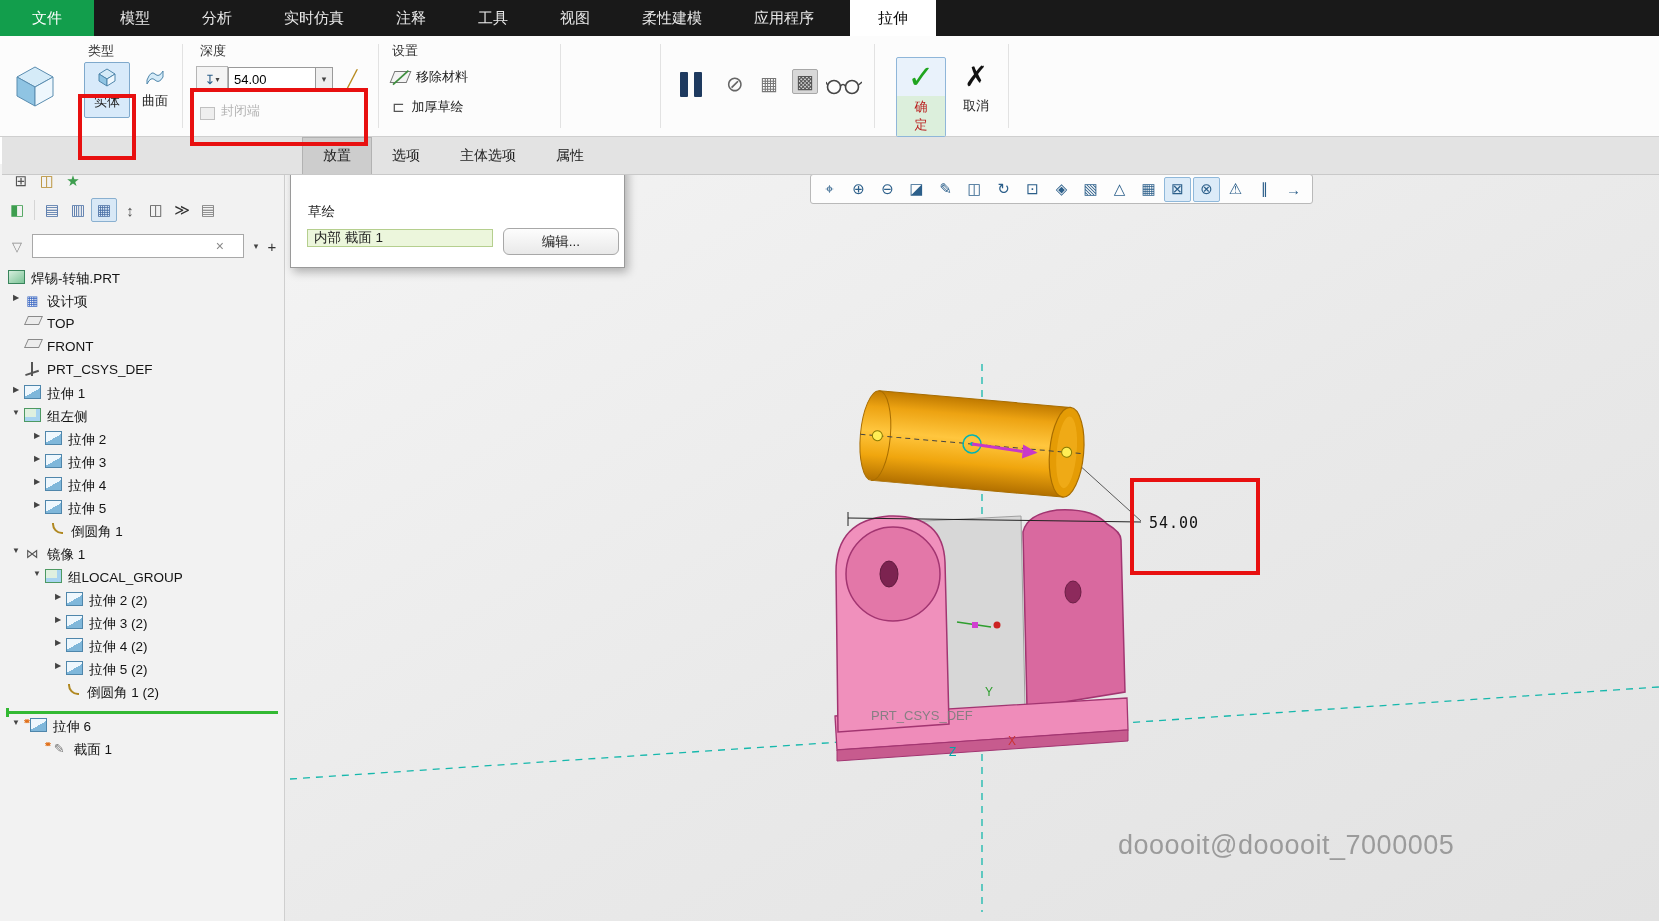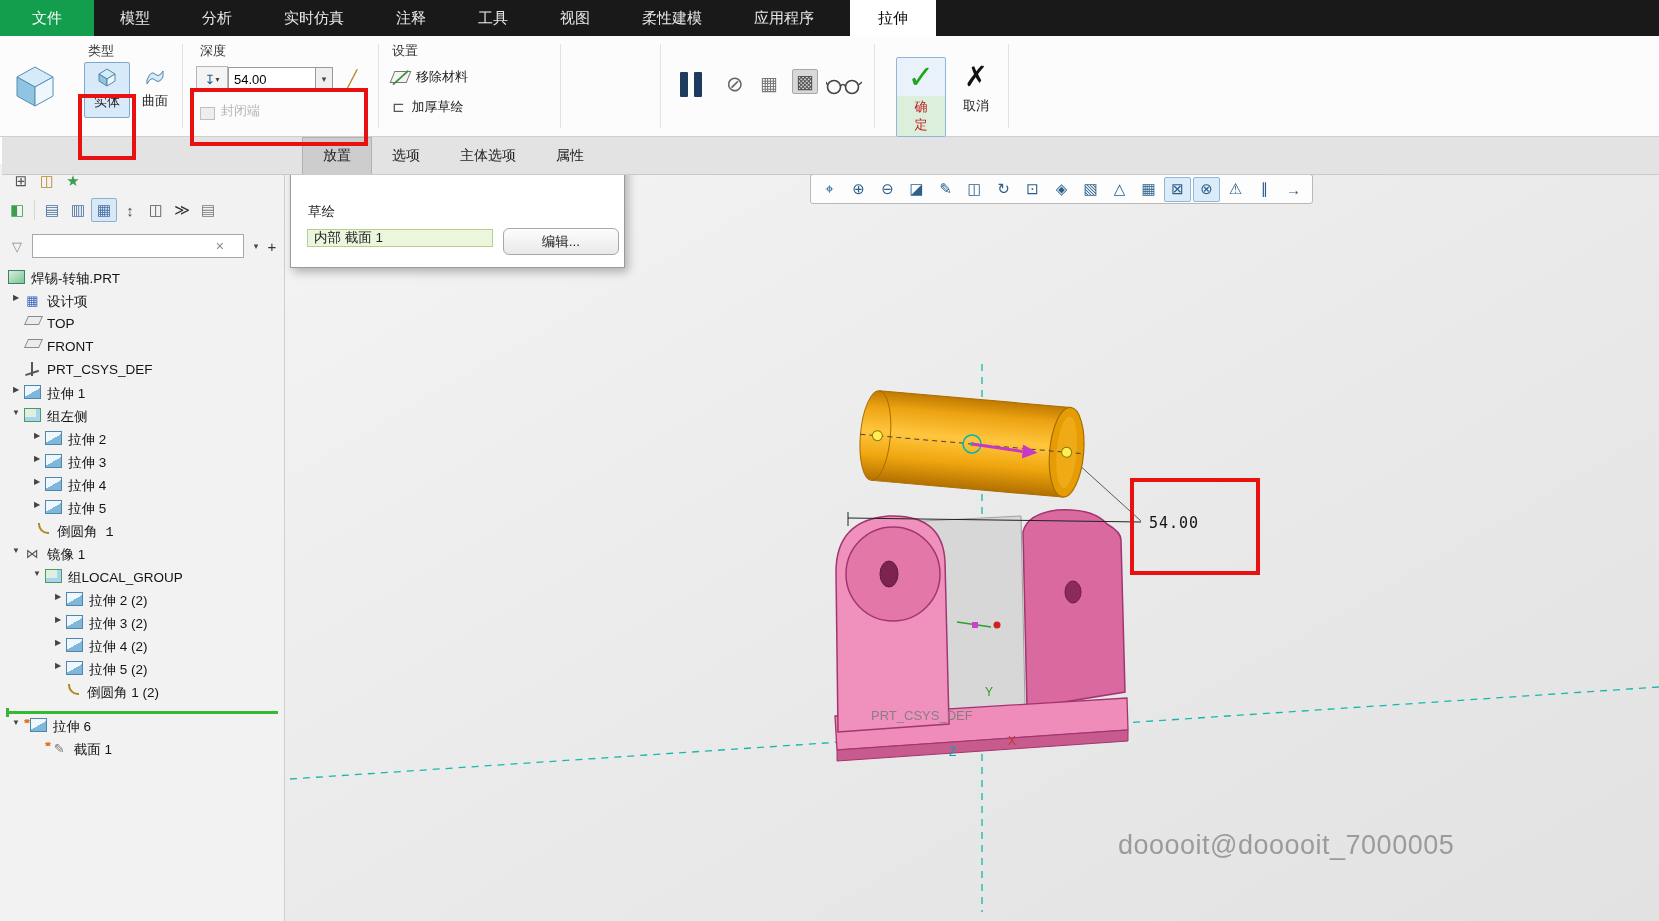--- a/index.html
+++ b/index.html
@@ -329,21 +329,21 @@
       <div class="trow" style="padding-left: 29px;">
         <span class="arrow">▶</span>
         <span class="ticon ti-extrude"></span>
         <span class="tlabel">拉伸 4</span>
       </div>
       <div class="trow" style="padding-left: 29px;">
         <span class="arrow">▶</span>
         <span class="ticon ti-extrude"></span>
         <span class="tlabel">拉伸 5</span>
       </div>
-      <div class="trow" style="padding-left: 20px; font-family: Liberation Mono, monospace;">
+      <div class="trow" style="padding-left: 34px;">
         <span class="arrow"></span>
         <span class="ticon ti-round"></span>
         <span class="tlabel">倒圆角 1</span>
       </div>
       <div class="trow" style="padding-left: 8px;">
         <span class="arrow">▼</span>
         <span class="ticon" style="color: rgb(85, 85, 85);">⋈</span>
         <span class="tlabel">镜像 1</span>
       </div>
       <div class="trow" style="padding-left: 29px;">

